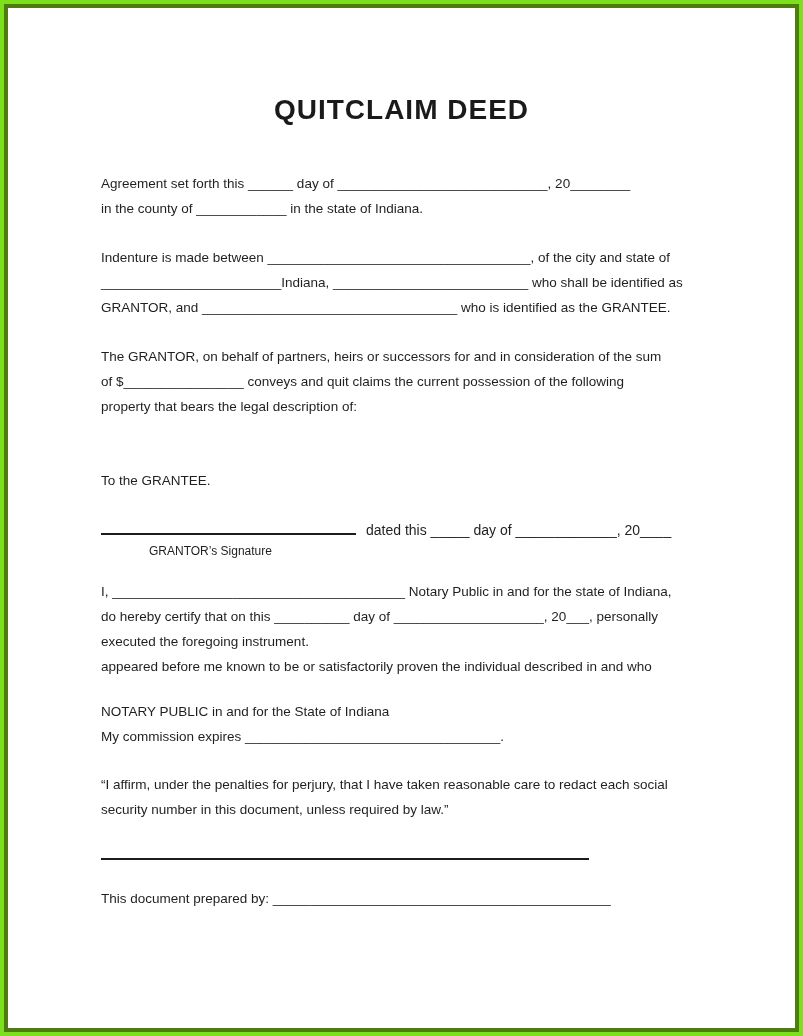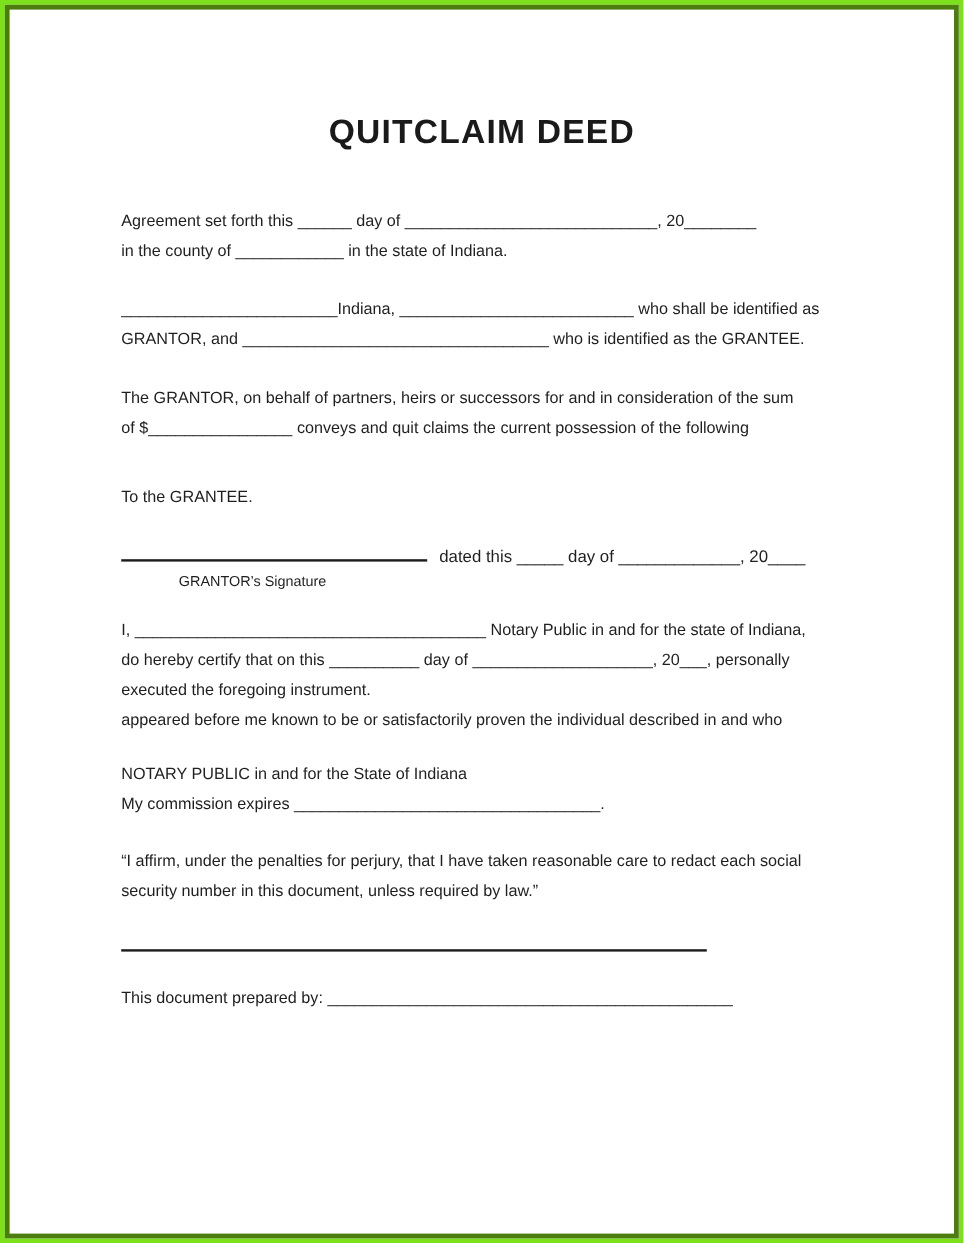--- a/index.html
+++ b/index.html
@@ -40,21 +40,21 @@
   .para {
     font-size: 13.5px;
     line-height: 25px;
   }
   .line {
     white-space: nowrap;
   }
   .mt-opening      { margin-top: 43px; }
   .mt-indenture    { margin-top: 24px; }
   .mt-consider     { margin-top: 24px; }
-  .mt-grantee      { margin-top: 32px; }
+  .mt-grantee      { margin-top: 49px; }
   .mt-sigrow       { margin-top: 25px; }
   .mt-notary       { margin-top: 20px; }
   .mt-notarytitle  { margin-top: 20px; }
   .mt-affirmation  { margin-top: 23px; }
   .mt-preparedby   { margin-top: 26px; }
   .sig-row {
     font-size: 14px;
     line-height: 25px;
     white-space: nowrap;
   }
@@ -91,27 +91,29 @@
     <div class="content">
 
       <div class="doc-title">QUITCLAIM DEED</div>
 
       <div class="para mt-opening">
         <div class="line">Agreement set forth this ______ day of ____________________________, 20________</div>
         <div class="line">in the county of ____________ in the state of Indiana.</div>
       </div>
 
       <div class="para mt-indenture">
+        <div class="line">Indenture is made between ___________________________________, of the city and state of</div>
         <div class="line">________________________Indiana, __________________________ who shall be identified as</div>
         <div class="line">GRANTOR, and __________________________________ who is identified as the GRANTEE.</div>
       </div>
 
       <div class="para mt-consider">
         <div class="line">The GRANTOR, on behalf of partners, heirs or successors for and in consideration of the sum</div>
         <div class="line">of $________________ conveys and quit claims the current possession of the following</div>
+        <div class="line">property that bears the legal description of:</div>
       </div>
 
       <div class="para mt-grantee">To the GRANTEE.</div>
 
       <div class="sig-row mt-sigrow">
         <span class="sig-line"></span><span>dated this _____ day of _____________, 20____</span>
       </div>
       <div class="sig-label">GRANTOR’s Signature</div>
 
       <div class="para mt-notary">

